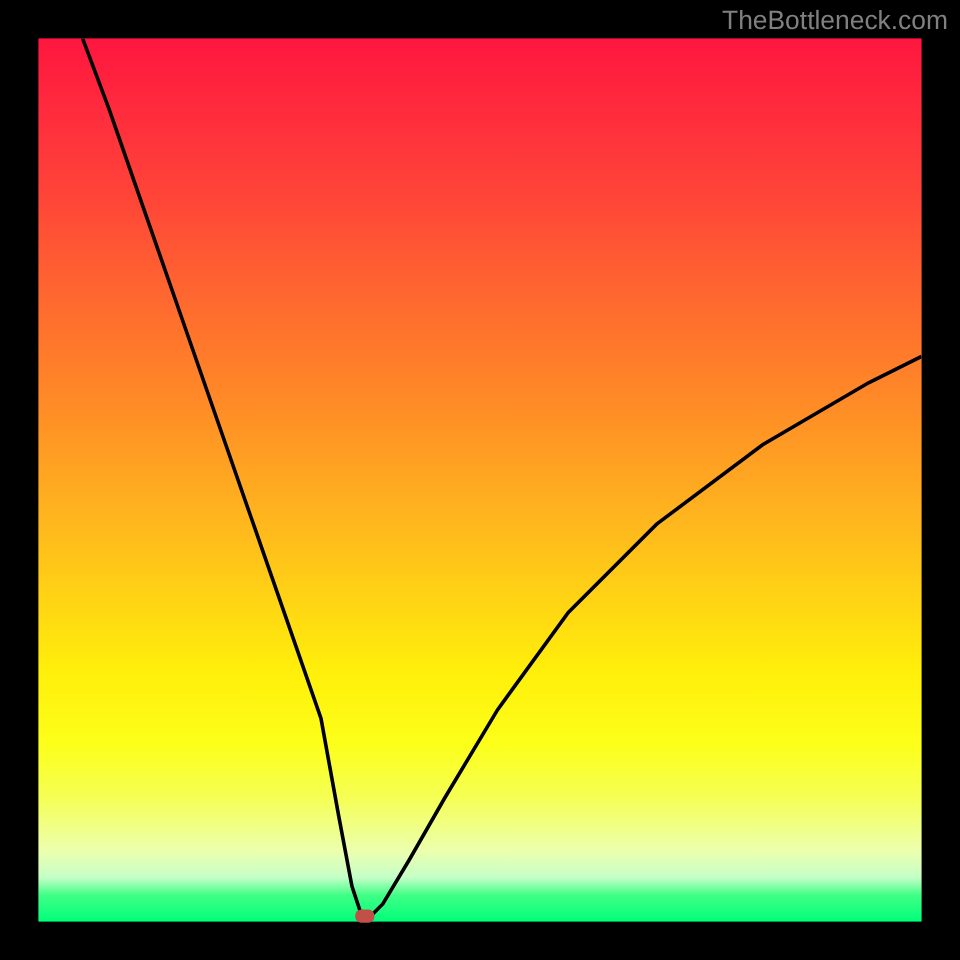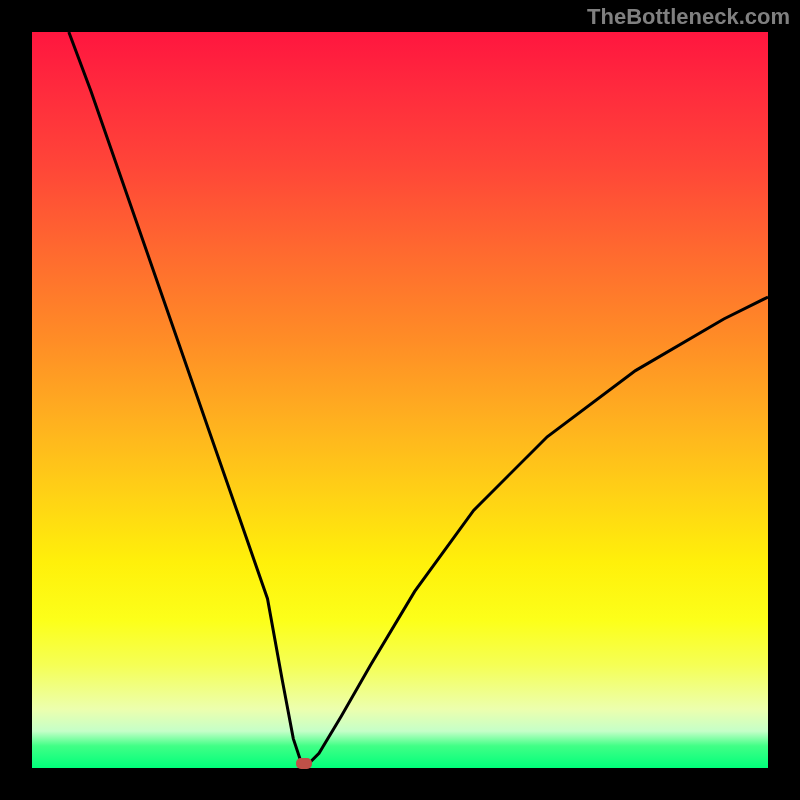--- a/index.html
+++ b/index.html
@@ -10,21 +10,21 @@
     position: relative;
     overflow: hidden;
     font-family: Arial, sans-serif;
   }
   .watermark {
     position: absolute;
     top: 4px;
     right: 10px;
     color: #808080;
     font-size: 22px;
-    font-weight: 700;
+    font-weight: 400;
     z-index: 10;
   }
   .plot-area {
     position: absolute;
     left: 32px;
     top: 32px;
     width: 736px;
     height: 736px;
     
     background: linear-gradient(to bottom,

